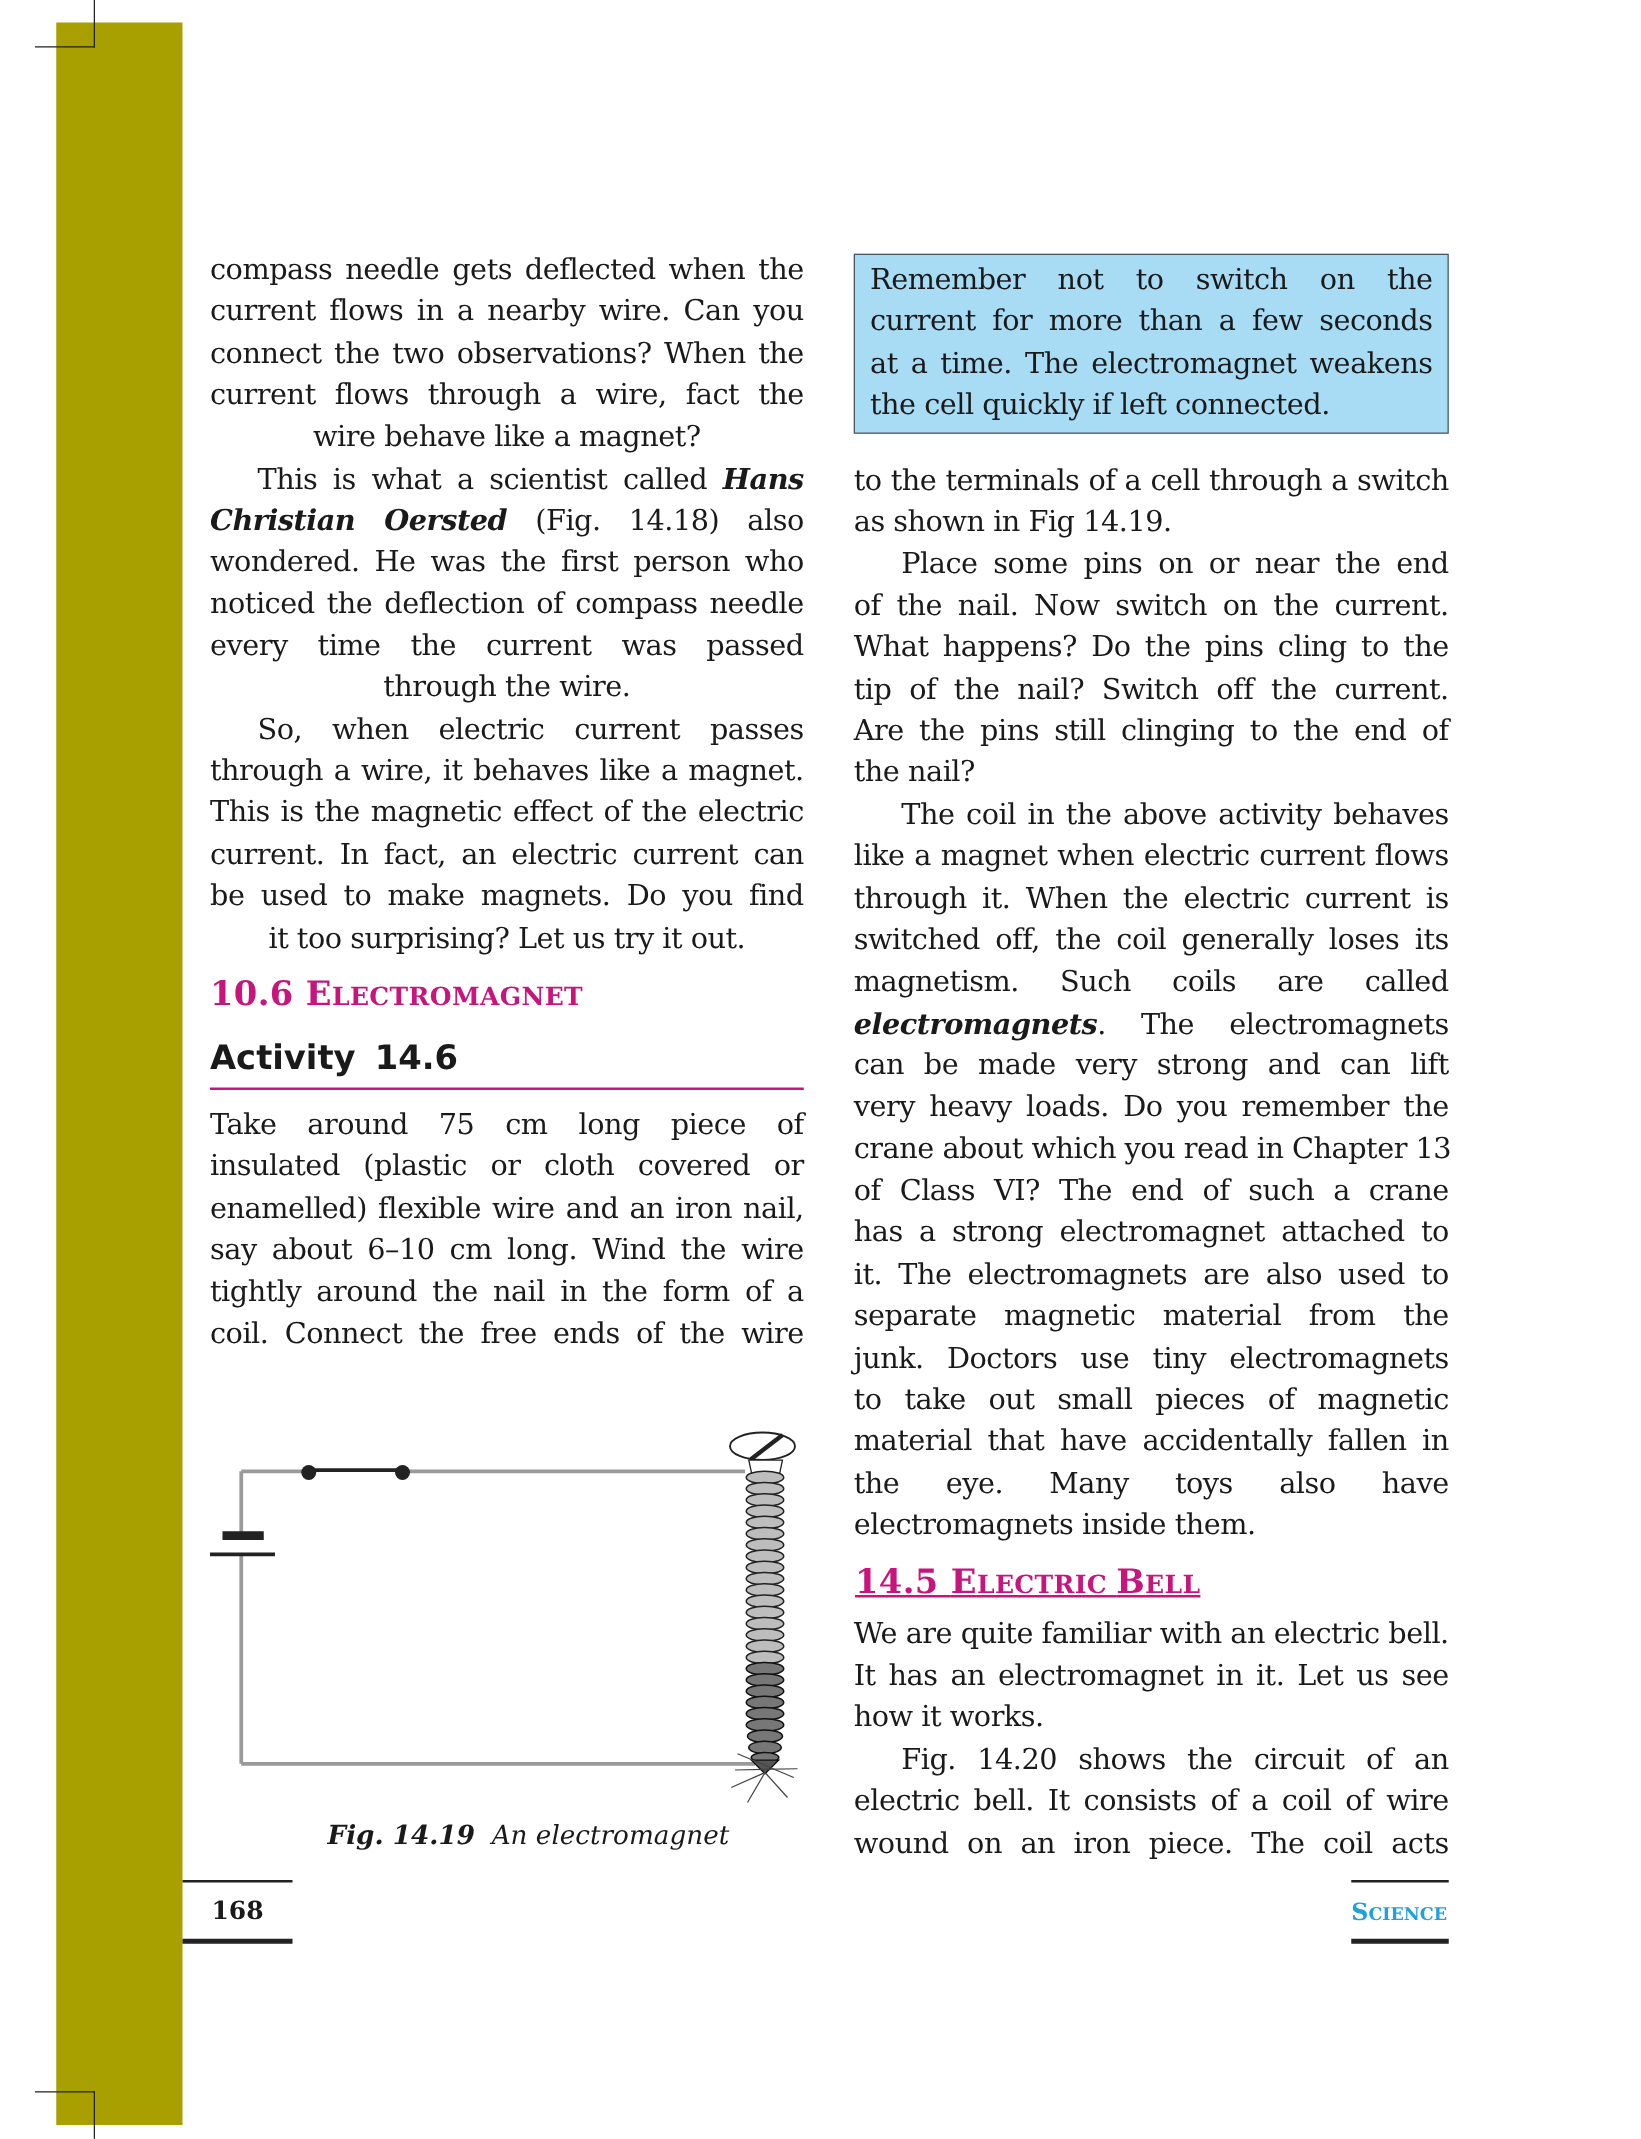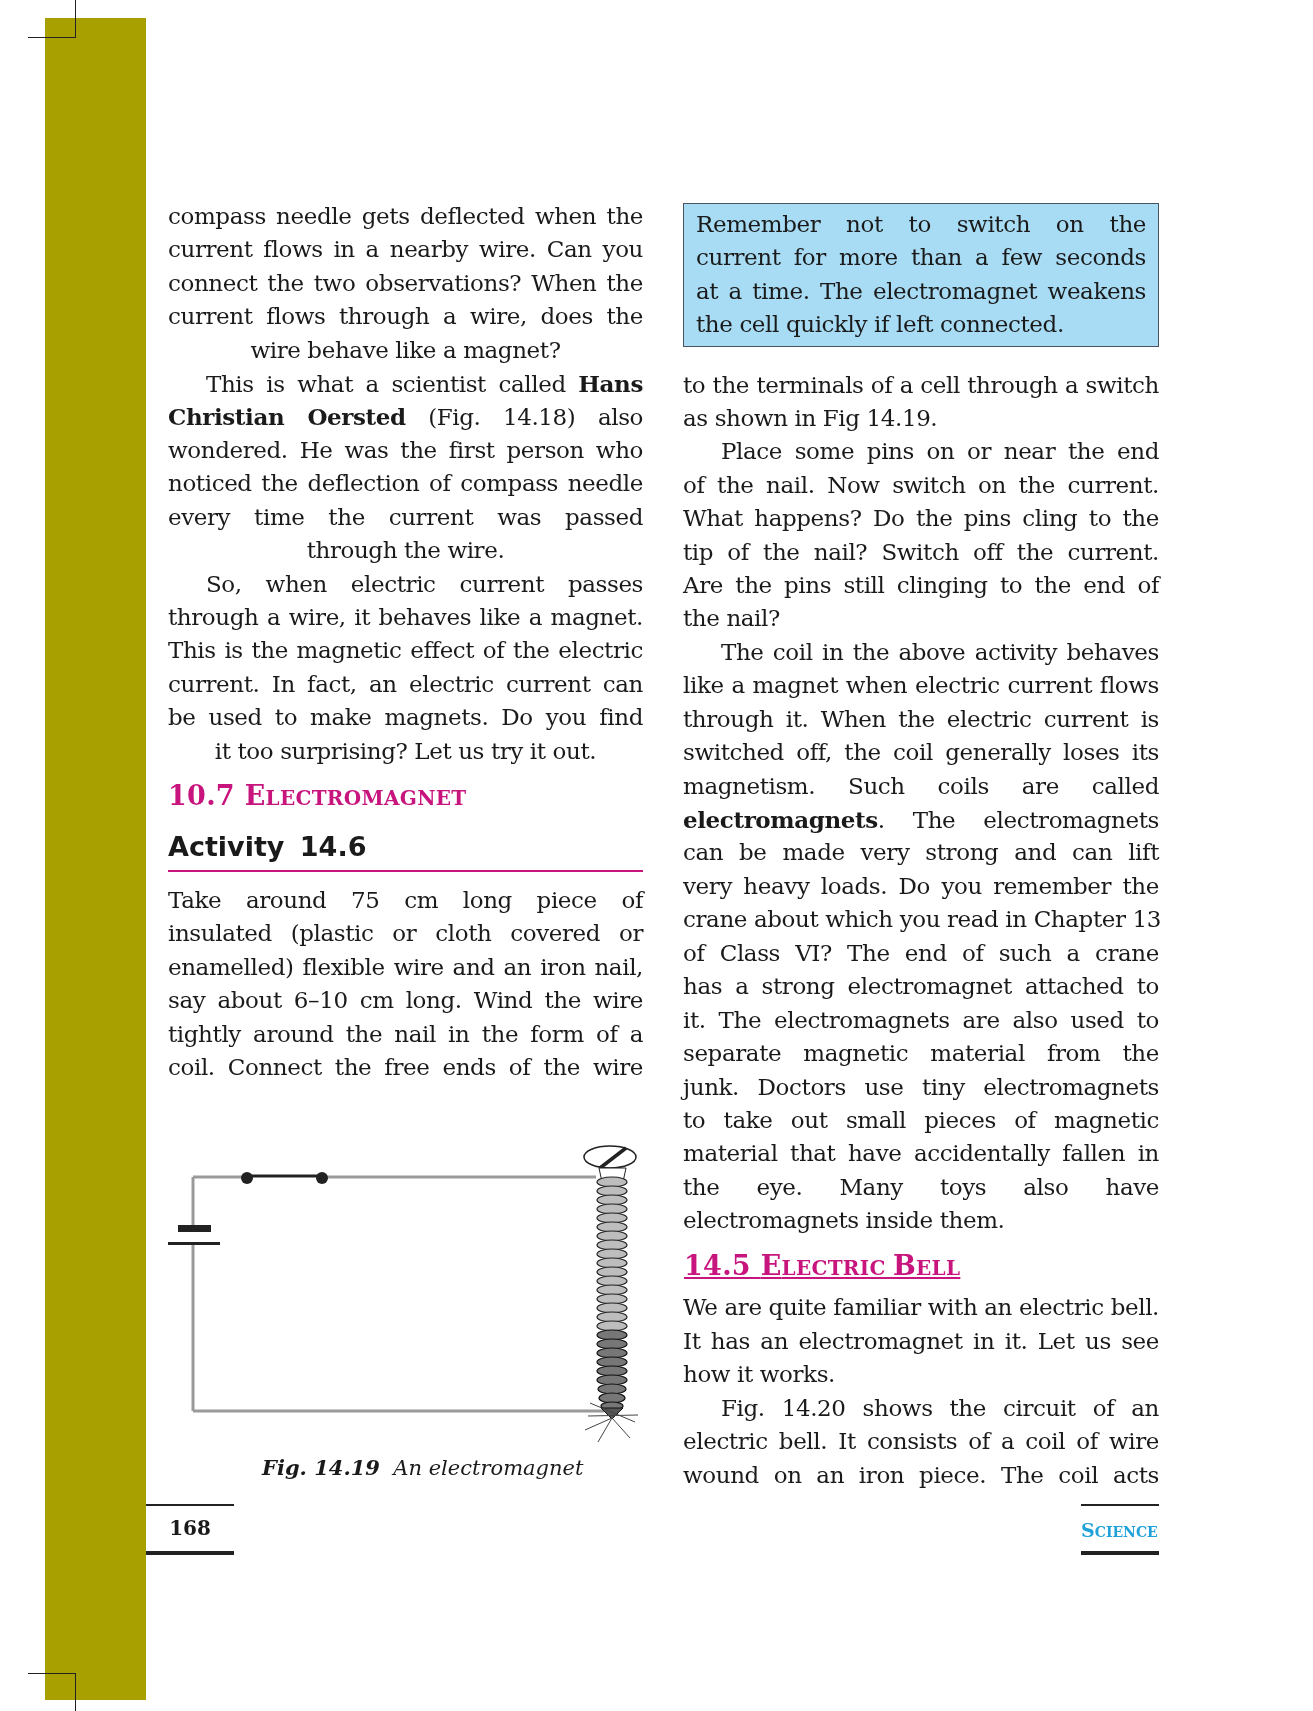--- a/index.html
+++ b/index.html
@@ -2,21 +2,21 @@
 <html><head>
 <meta charset="utf-8">
 <style>
   html, body { margin: 0; padding: 0; background: #ffffff; }
   body { width: 1313px; height: 1711px; position: relative; overflow: hidden; font-family: "DejaVu Serif", "Liberation Serif", serif; color: #1a1a1a; }
   .olive-bar { position: absolute; left: 45px; top: 18px; width: 101px; height: 1682px; background: #A89F00; }
   .crop-h { position: absolute; height: 1px; background: #222; }
   .crop-v { position: absolute; width: 1px; background: #222; }
   .line { position: absolute; font-size: 23px; line-height: 33px; white-space: nowrap; height: 33px; letter-spacing: -0.4px; }
   .line.j { text-align: justify; text-align-last: justify; }
-  .line b { font-weight: bold; }
+  .line b { font-weight: bold; font-style: italic; }
   .left-col .line { left: 168px; width: 475px; text-align: center; }
   .right-col .line { left: 683px; width: 476px; }
   .indent { text-indent: 38px; }
   .section-heading { position: absolute; color: #C8157E; font-weight: bold; font-size: 27px; white-space: nowrap; letter-spacing: 0.3px; }
   .section-heading .sc { font-size: 20px; }
   .section-heading .cap { font-size: 27px; }
   .activity-title { position: absolute; left: 168px; top: 831px; font-family: "DejaVu Sans", sans-serif; font-weight: bold; font-size: 27px; color: #1a1a1a; white-space: nowrap; word-spacing: 6px; }
   .activity-rule { position: absolute; left: 168px; top: 870px; width: 475px; height: 2px; background: #C8157E; }
   .note-box { position: absolute; left: 683px; top: 203px; width: 474px; height: 142px; background: #A8DCF5; border: 1px solid #4a5560; }
   .note-box .line { left: 12px; width: 450px; }
@@ -36,38 +36,38 @@
 <div class="crop-h" style="left:28px; top:37px; width:48px;"></div>
 <div class="crop-v" style="left:75px; top:0px; height:38px;"></div>
 <div class="crop-h" style="left:28px; top:1673px; width:48px;"></div>
 <div class="crop-v" style="left:75px; top:1673px; height:38px;"></div>
 
 <div class="left-col">
 
   <div class="line j" style="top:200px">compass needle gets deflected when the</div>
   <div class="line j" style="top:233px">current flows in a nearby wire. Can you</div>
   <div class="line j" style="top:267px">connect the two observations? When the</div>
-  <div class="line j" style="top:300px">current flows through a wire, does the</div>
+  <div class="line j" style="top:300px">current flows through a wire, fact the</div>
   <div class="line" style="top:334px">wire behave like a magnet?</div>
 
   <div class="line j indent" style="top:367px"><span>This is what a scientist called </span><b>Hans</b></div>
   <div class="line j" style="top:400px"><b>Christian Oersted</b><span> (Fig. 14.18) also</span></div>
   <div class="line j" style="top:434px">wondered. He was the first person who</div>
   <div class="line j" style="top:467px">noticed the deflection of compass needle</div>
   <div class="line j" style="top:501px">every time the current was passed</div>
   <div class="line" style="top:534px">through the wire.</div>
 
   <div class="line j indent" style="top:568px">So, when electric current passes</div>
   <div class="line j" style="top:601px">through a wire, it behaves like a magnet.</div>
   <div class="line j" style="top:634px">This is the magnetic effect of the electric</div>
   <div class="line j" style="top:668px">current. In fact, an electric current can</div>
   <div class="line j" style="top:701px">be used to make magnets. Do you find</div>
   <div class="line" style="top:735px">it too surprising?  Let us try it out.</div>
 
-  <div class="section-heading" style="left:168px; top:780px;"><span>10.7 </span><span class="cap">E</span><span class="sc">LECTROMAGNET</span></div>
+  <div class="section-heading" style="left:168px; top:780px;"><span>10.6 </span><span class="cap">E</span><span class="sc">LECTROMAGNET</span></div>
 
   <div class="activity-title">Activity 14.6</div>
   <div class="activity-rule"></div>
 
   <div class="line j" style="top:884px">Take around 75 cm long piece of</div>
   <div class="line j" style="top:917px">insulated (plastic or cloth covered or</div>
   <div class="line j" style="top:951px">enamelled) flexible wire and an iron nail,</div>
   <div class="line j" style="top:984px">say about 6–10 cm long. Wind the wire</div>
   <div class="line j" style="top:1018px">tightly around the nail in the form of a</div>
   <div class="line j" style="top:1051px">coil. Connect the free ends of the wire</div>

